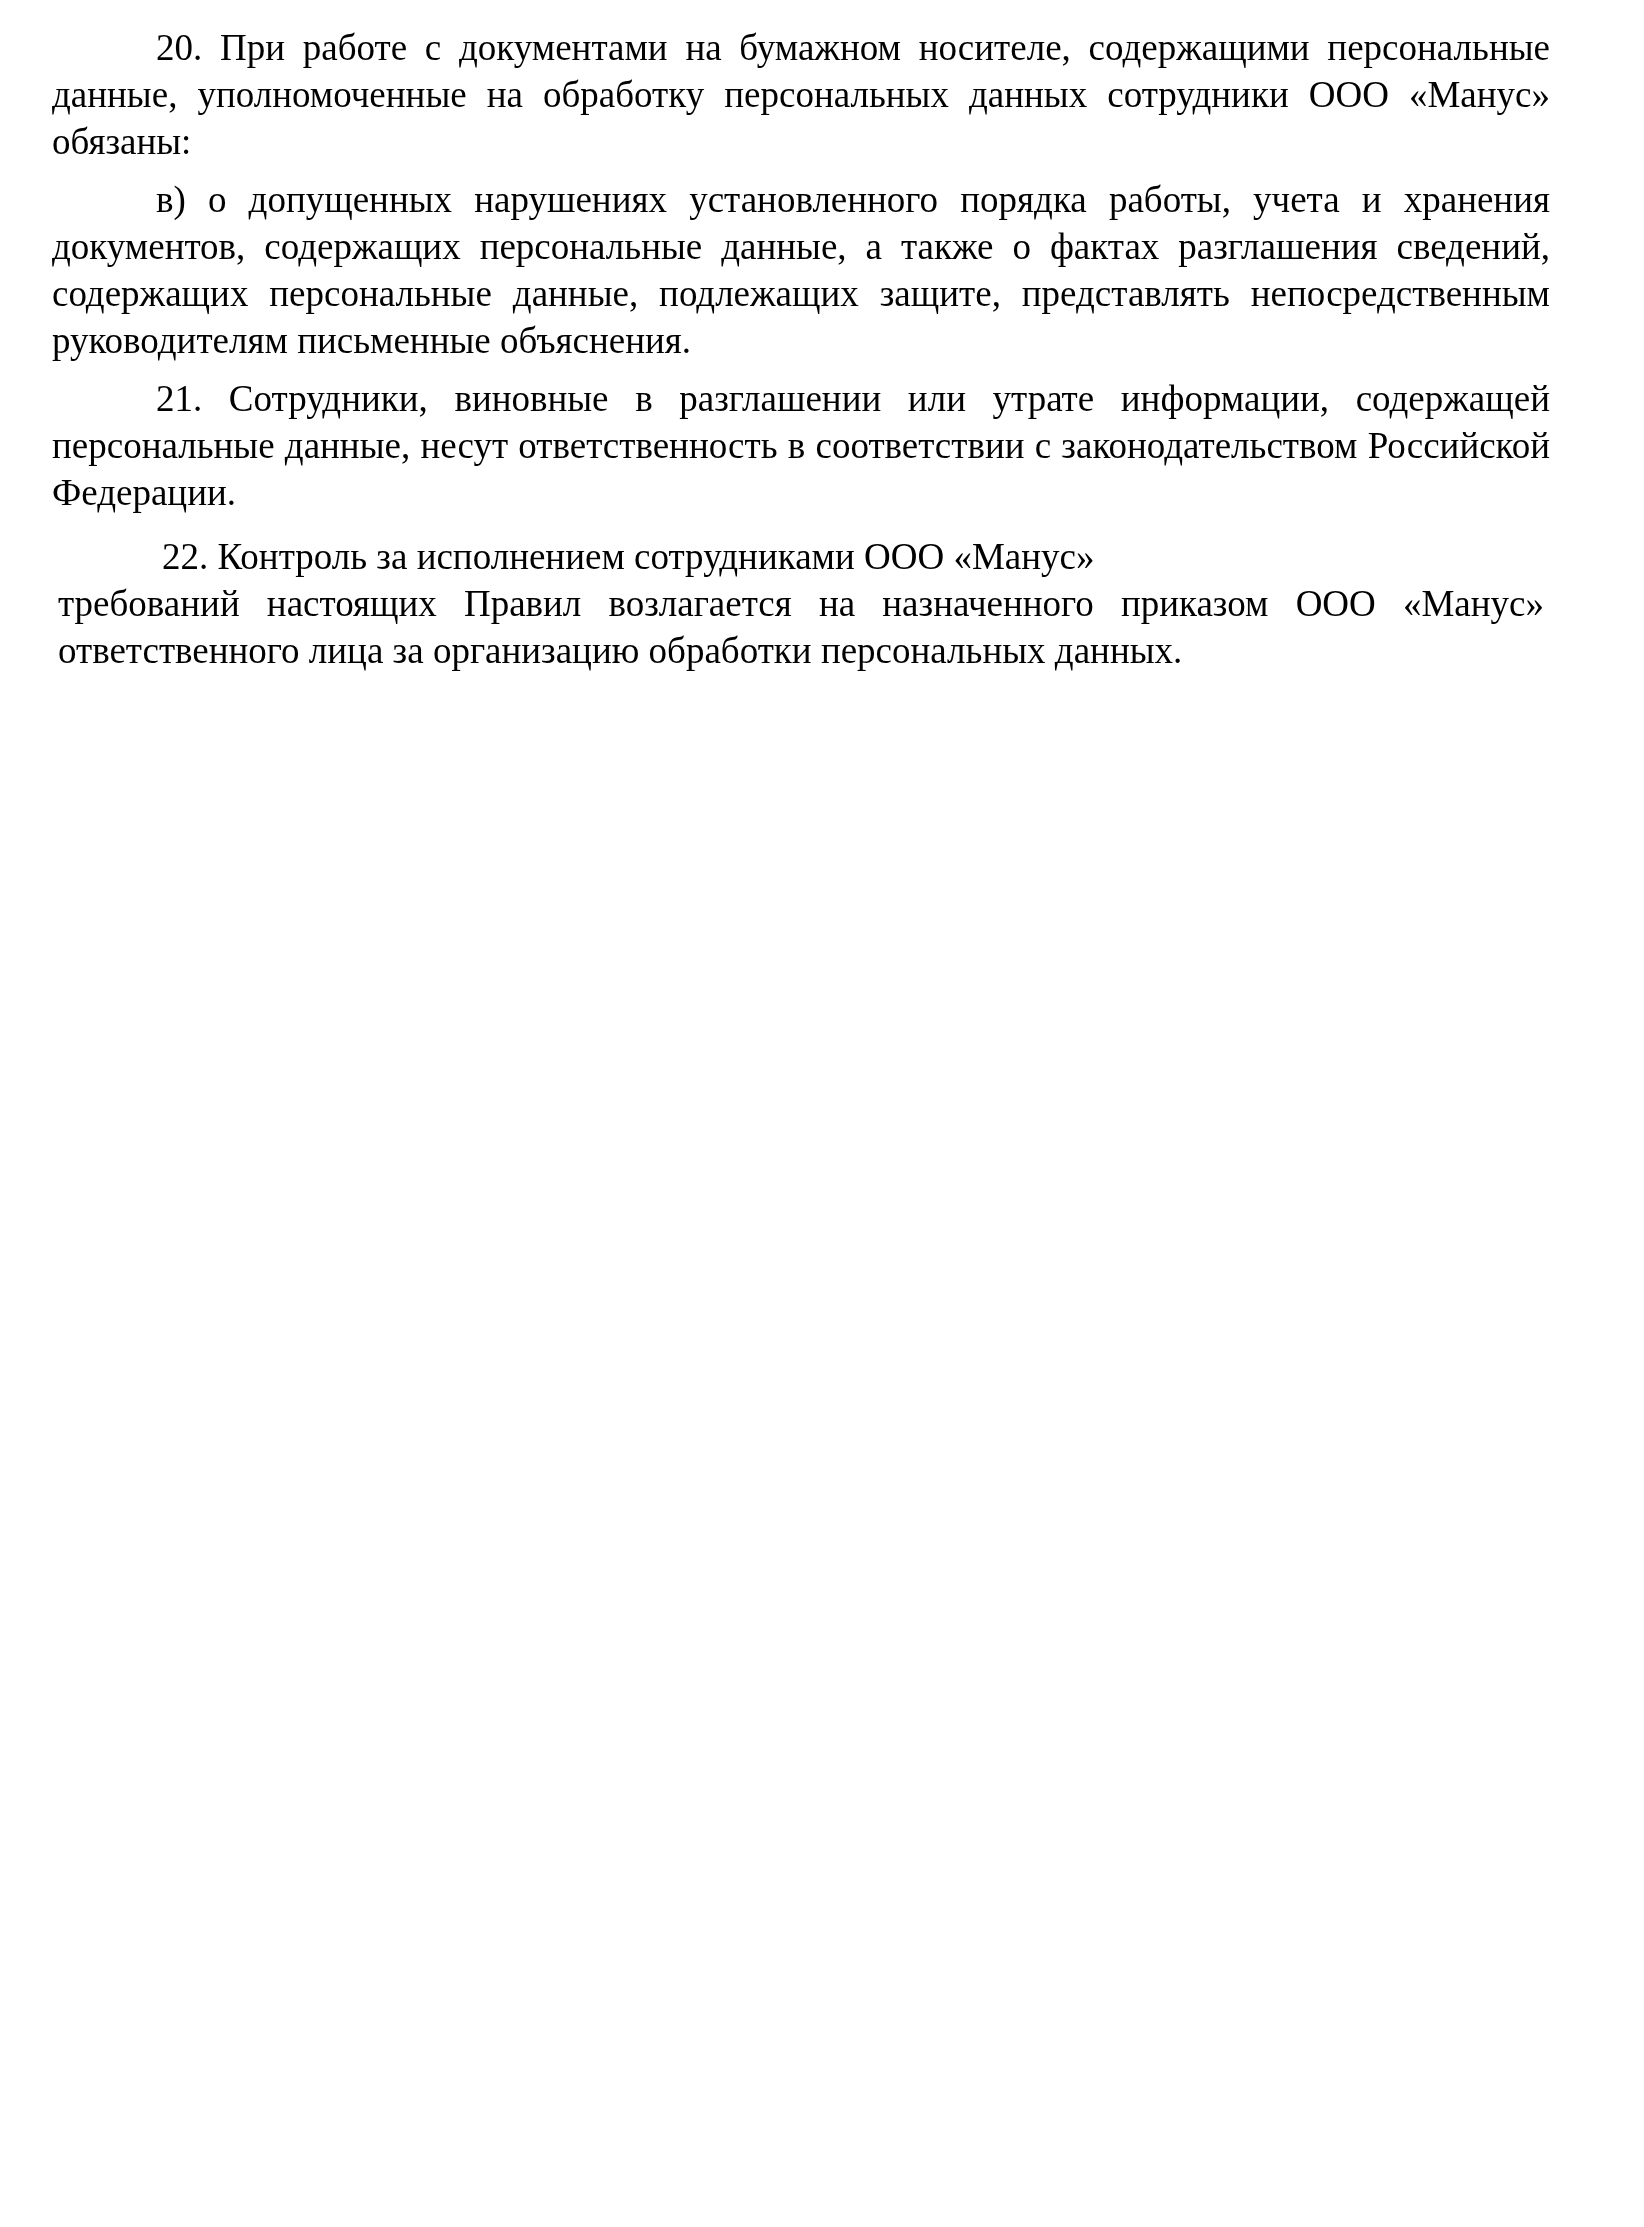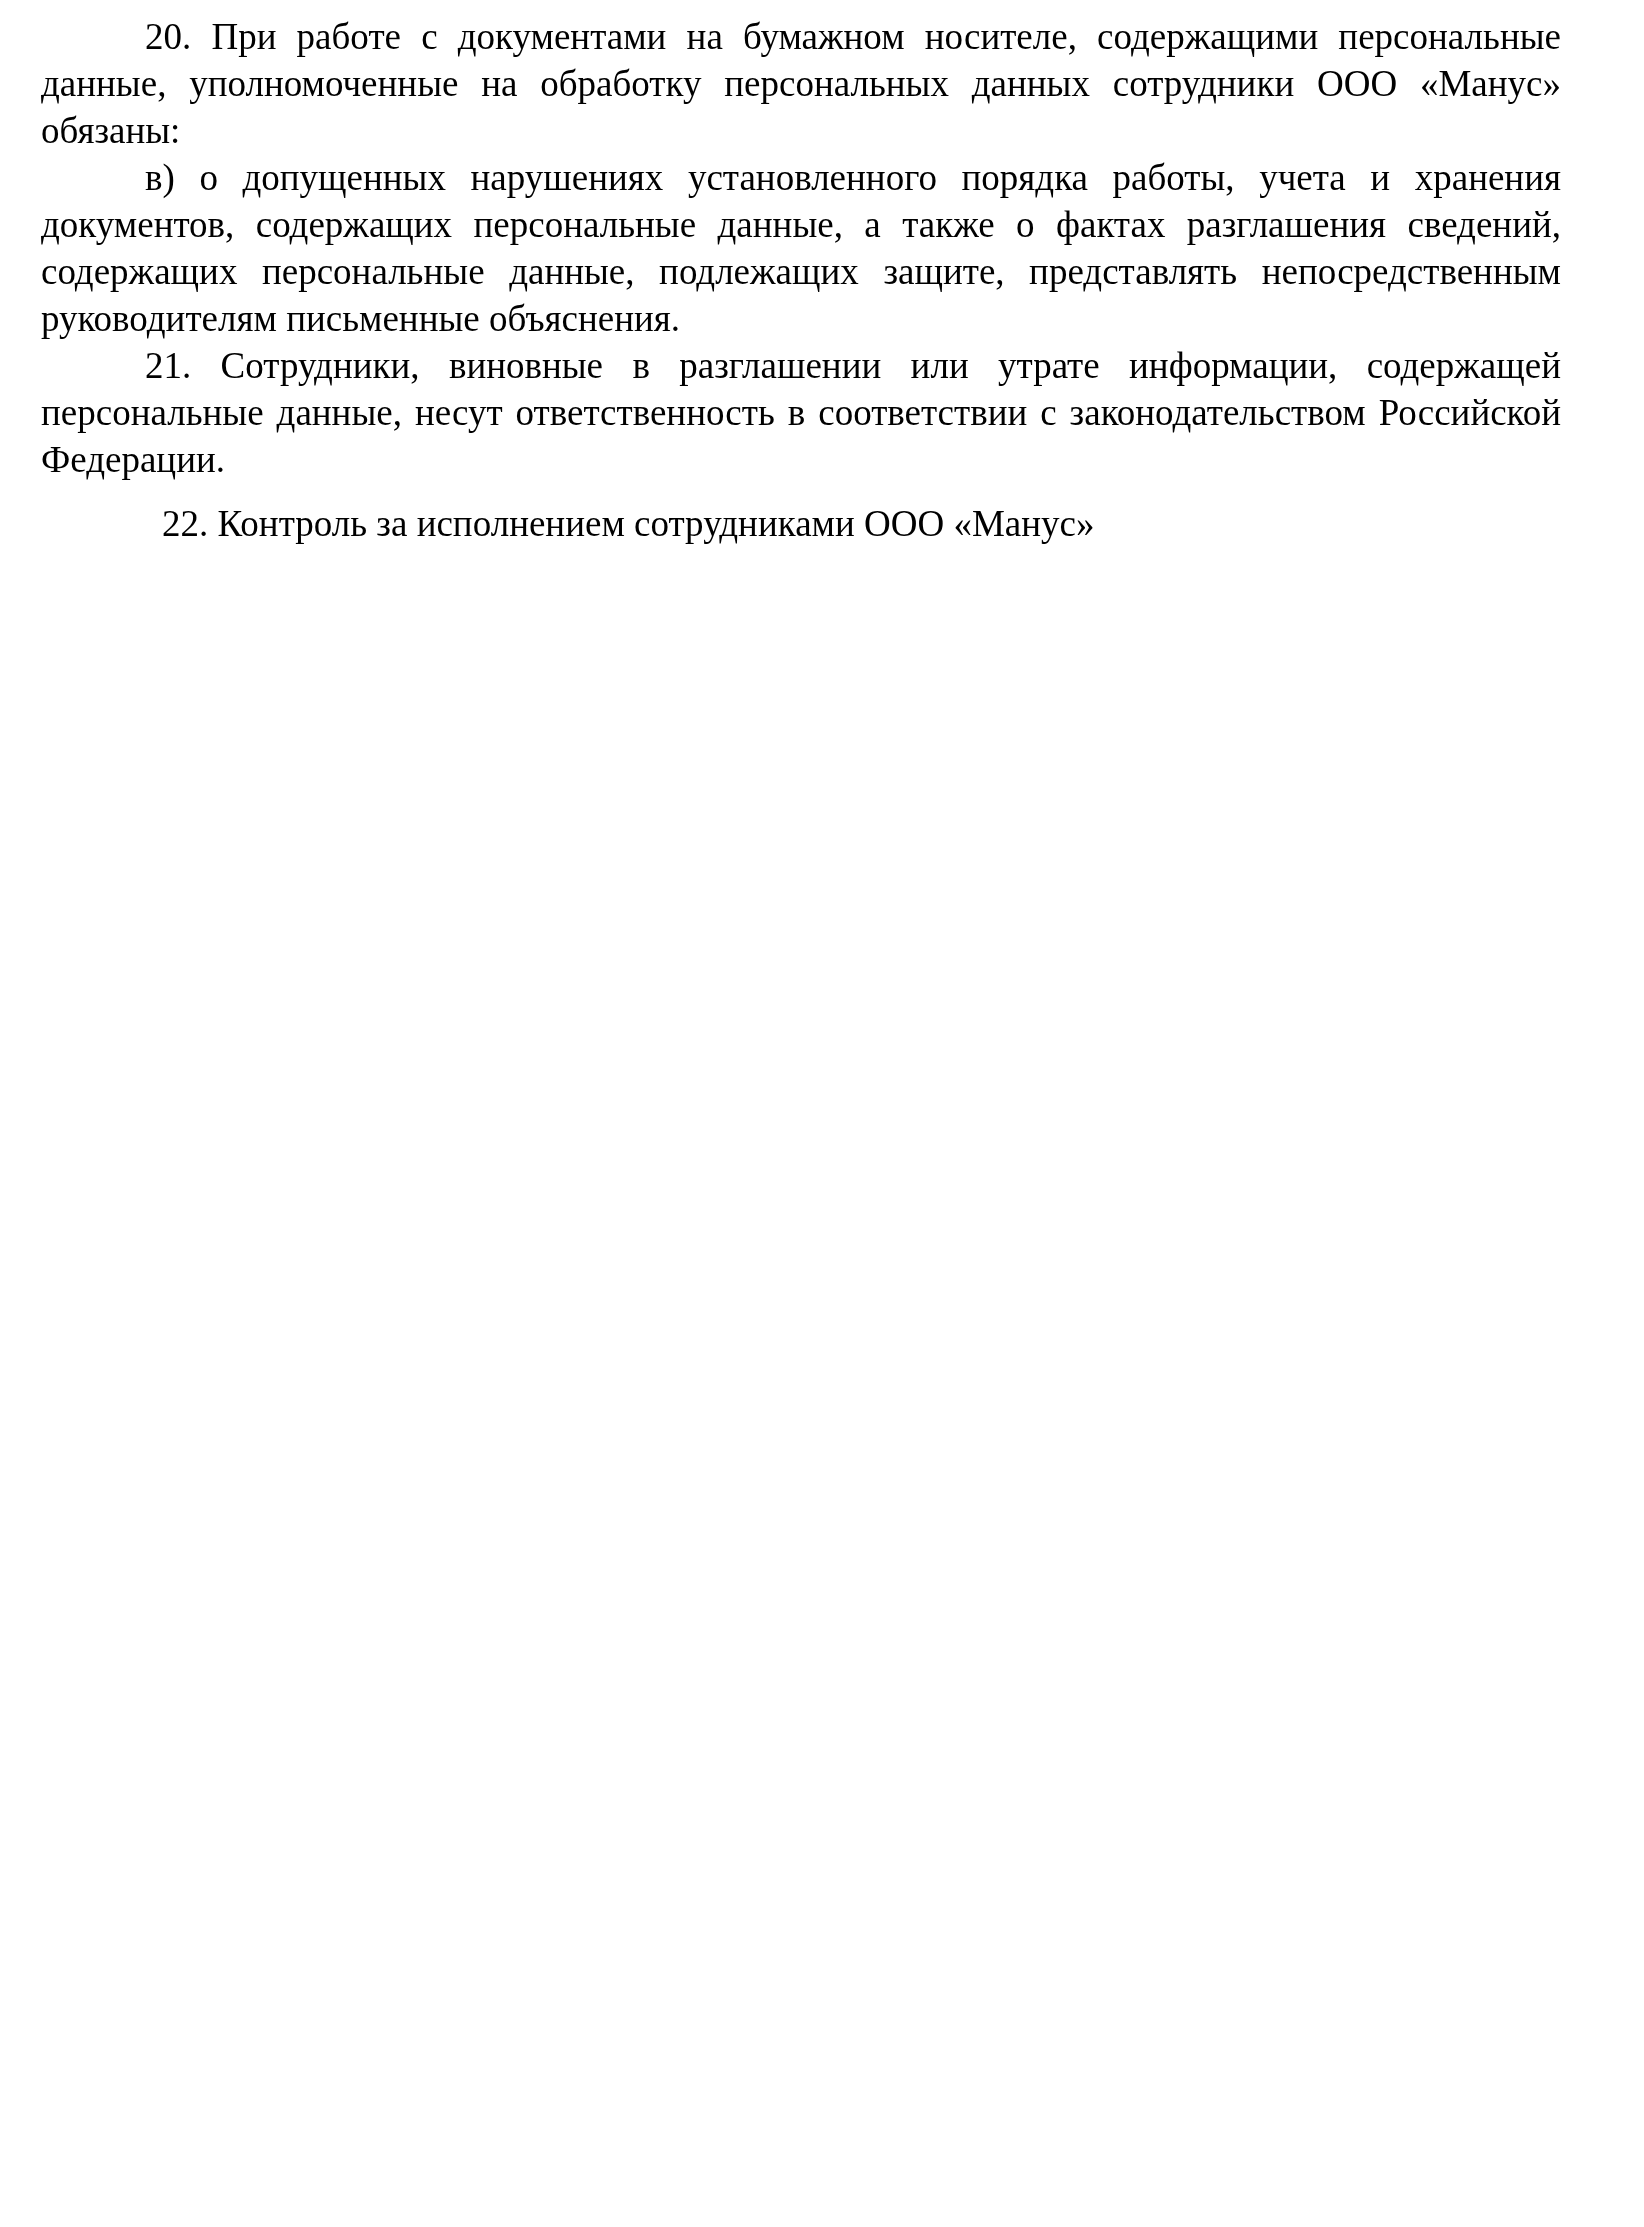--- a/index.html
+++ b/index.html
@@ -17,21 +17,21 @@
       position: absolute;
       left: 41px;
       top: 13.4px;
       width: 1520px;
       font-family: "Liberation Serif", "DejaVu Serif", serif;
       font-size: 37px;
       line-height: 47px;
       color: #000000;
     }
     .para {
-      margin: 0;
+      margin: 11px;
       text-align: justify;
       text-align-last: left;
       text-indent: 104px;
       hyphens: none;
     }
     .line-break-para .first {
       display: block;
       text-indent: 104px;
     }
     .line-break-para .rest {
@@ -46,15 +46,16 @@
   </style>
 </head>
 <body>
 
 <div class="page">
   <p class="para">20. При работе с документами на бумажном носителе, содержащими персональные данные, уполномоченные на обработку персональных данных сотрудники ООО «Манус» обязаны:</p>
   <p class="para">в) о допущенных нарушениях установленного порядка работы, учета и хранения документов, содержащих персональные данные, а также о фактах разглашения сведений, содержащих персональные данные, подлежащих защите, представлять непосредственным руководителям письменные объяснения.</p>
   <p class="para">21. Сотрудники, виновные в разглашении или утрате информации, содержащей персональные данные, несут ответственность в соответствии с законодательством Российской Федерации.</p>
   <div class="line-break-para">
     <span class="first">22. Контроль за исполнением сотрудниками ООО «Манус»</span>
+    <span class="rest">требований настоящих Правил возлагается на назначенного приказом ООО «Манус» ответственного лица за организацию обработки персональных данных.</span>
   </div>
 </div>
 
 
 </body></html>

